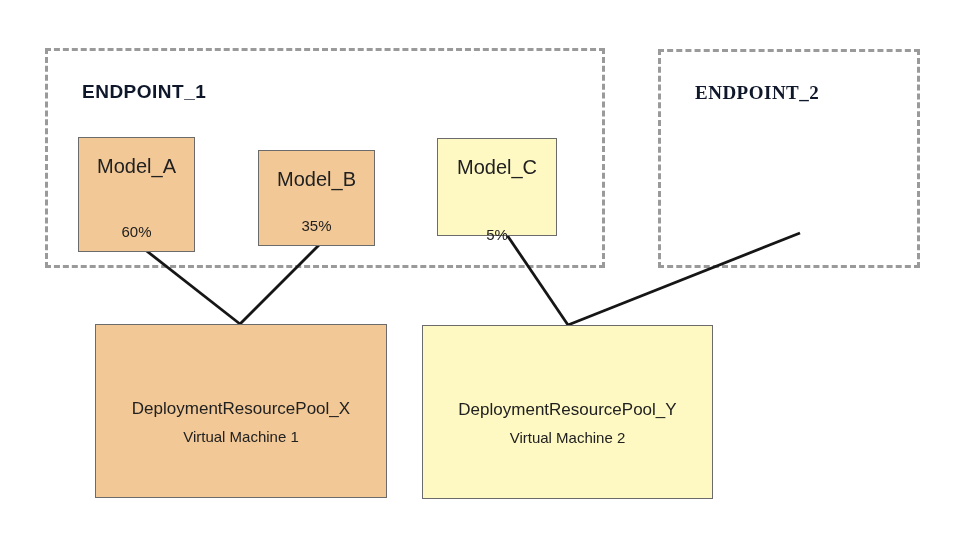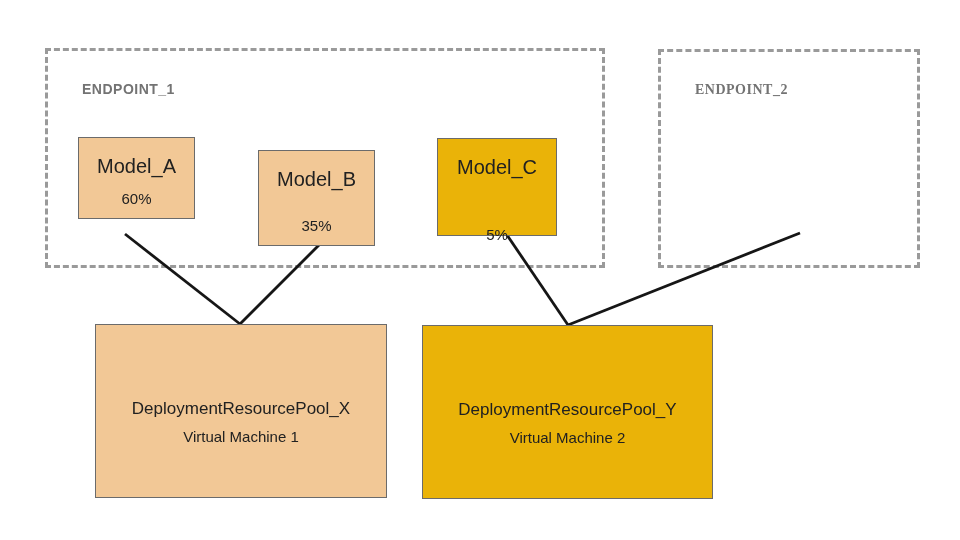--- a/index.html
+++ b/index.html
@@ -16,45 +16,45 @@
     box-sizing: border-box;
     border: 3px dashed #9a9a9a;
     background: transparent;
   }
   #endpoint-1 { left: 45px;  top: 48px; width: 560px; height: 220px; }
   #endpoint-2 { left: 658px; top: 49px; width: 262px; height: 219px; font-family: Liberation Serif, serif; }
   .endpoint-label {
     position: absolute;
     left: 34px;
     top: 30px;
-    font-size: 14px;
+    font-size: 19px;
     font-weight: bold;
     letter-spacing: 0.5px;
-    color: #737373;
+    color: #0f172a;
     white-space: nowrap;
   }
   .model {
     position: absolute;
     box-sizing: border-box;
     border: 1.5px solid #6b6b6b;
     display: flex;
     flex-direction: column;
     align-items: center;
     justify-content: space-between;
     padding: 17px 4px 11px 4px;
     color: #212121;
   }
   .model .model-name { font-size: 20px; white-space: nowrap; }
   .model .model-traffic { font-size: 15px; }
-  #model-a { left: 78px;  top: 137px; width: 117px; height: 82px; }
+  #model-a { left: 78px;  top: 137px; width: 117px; height: 115px; }
   #model-b { left: 258px; top: 150px; width: 117px; height: 96px; }
   #model-c { left: 437px; top: 138px; width: 120px; height: 98px; }
   #model-d { left: 723px; top: 138px; width: 135px; height: 96px; }
   .fill-x { background: #f2c896; }
-  .fill-y { background: #eab308; gap: 47px; }
+  .fill-y { background: #fef9c3; gap: 47px; }
   .pool {
     position: absolute;
     box-sizing: border-box;
     border: 1.5px solid #6b6b6b;
     display: flex;
     flex-direction: column;
     align-items: center;
     justify-content: center;
     color: #212121;
   }

